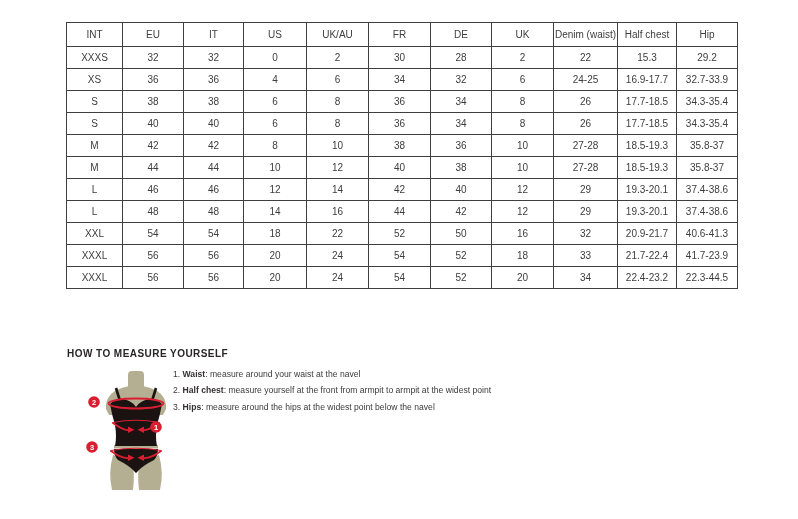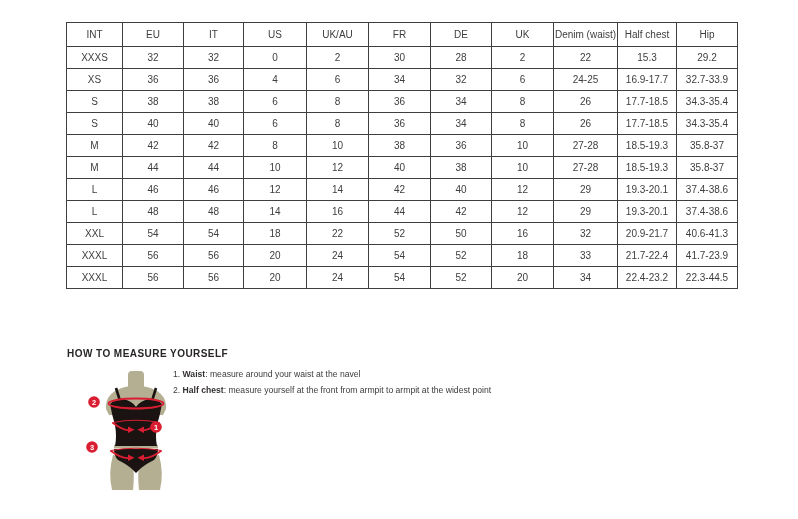--- a/index.html
+++ b/index.html
@@ -315,15 +315,16 @@
       <g>
         <circle class="badge-circle" cx="13" cy="78" r="5.8"></circle>
         <text class="badge-num" x="13" y="80.8">3</text>
       </g>
     </svg>
   </div>
 
   <div class="steps">
       <div class="step"><span>1. </span><b>Waist</b><span>: measure around your waist at the navel</span></div>
       <div class="step"><span>2. </span><b>Half chest</b><span>: measure yourself at the front from armpit to armpit at the widest point</span></div>
+      <div class="step"><span>3. </span><b>Hips</b><span>: measure around the hips at the widest point below the navel</span></div>
     </div>
 
 </div>
 
 </body></html>

